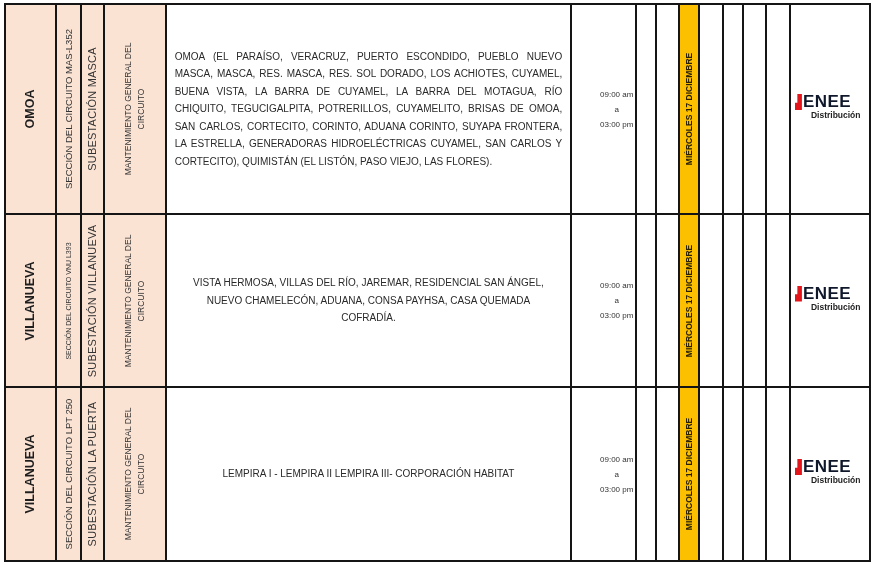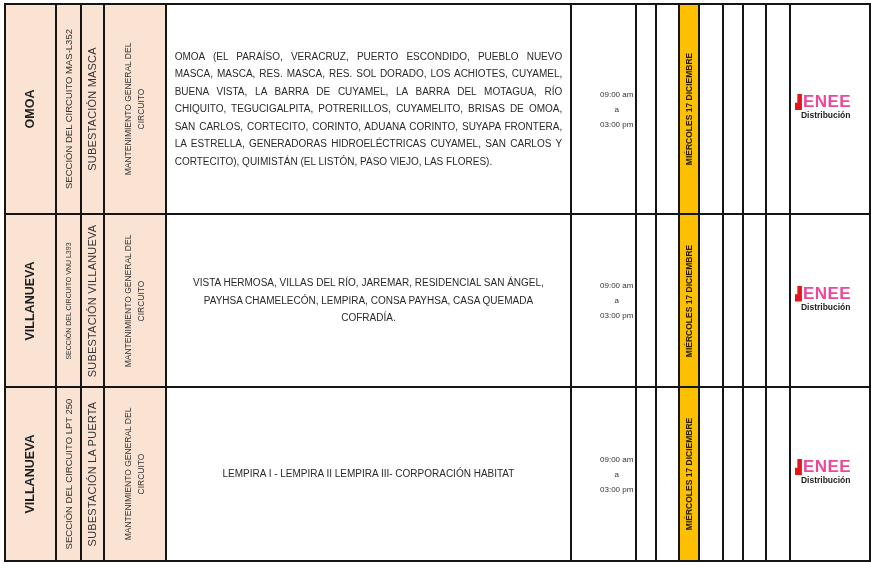--- a/index.html
+++ b/index.html
@@ -19,22 +19,22 @@
   .mant { font-size:8.5px; color:#333; line-height:13px; }
   .date { font-weight:bold; font-size:8.5px; color:#2a2000; }
   .areas { padding:0 8px; font-size:10px; line-height:17.5px; color:#2a2a2a; }
   .areas.justify { text-align:justify; text-align-last:left; }
   .areas.center { text-align:center; }
   .cellwrap { display:flex; align-items:center; justify-content:center; height:100%; }
   .time { font-size:8px; text-align:center; line-height:15px; color:#333;margin-left:26px; }
   .logo { display:flex; flex-direction:column; align-items:flex-start; padding-left:4px; margin-top:-4px; }
   .logo-top { display:flex; align-items:center; }
   .logo-mark { width:7px; height:16px; background:#e3161b; margin-right:1px; clip-path:polygon(35% 0,100% 0,100% 100%,0 100%,0 55%,35% 55%); }
-  .logo-word { color:#ec4899; font-weight:bold; font-size:17px; letter-spacing:0.5px; line-height:16px; }
-  .logo-sub { font-weight:bold; font-size:8.5px; color:#222; margin-left:6px; line-height:10px; }
+  .logo-word { color:#0f172a; font-weight:bold; font-size:17px; letter-spacing:0.5px; line-height:16px; }
+  .logo-sub { font-weight:bold; font-size:8.5px; color:#222; margin-left:16px; line-height:10px; }
 </style>
 </head>
 <body>
 
 <table class="sched">
   <colgroup>
     <col style="width:51px">
       <col style="width:25px">
       <col style="width:23px">
       <col style="width:62px">
@@ -107,21 +107,21 @@
           <div class="vert sec small">SECCIÓN DEL CIRCUITO VNU L393</div>
         </td>
     <td class="pink">
           <div class="vert sub">SUBESTACIÓN VILLANUEVA</div>
         </td>
     <td class="pink">
           <div class="vert mant" style="width:150px;white-space:normal;">MANTENIMIENTO GENERAL DEL CIRCUITO</div>
         </td>
     <td>
           <div class="cellwrap">
-            <div class="areas center" style="padding:0 20px;">VISTA HERMOSA,  VILLAS DEL RÍO, JAREMAR, RESIDENCIAL SAN ÁNGEL, PAYHSA CHAMELECÓN, LEMPIRA,  CONSA PAYHSA, CASA QUEMADA COFRADÍA.</div>
+            <div class="areas center" style="padding:0 20px;">VISTA HERMOSA,  VILLAS DEL RÍO, JAREMAR, RESIDENCIAL SAN ÁNGEL, NUEVO CHAMELECÓN, ADUANA,  CONSA PAYHSA, CASA QUEMADA COFRADÍA.</div>
           </div>
         </td>
     <td>
           <div class="cellwrap">
             <div class="time">
               <div>09:00 am a</div>
               <div>03:00 pm</div>
             </div>
           </div>
         </td>

